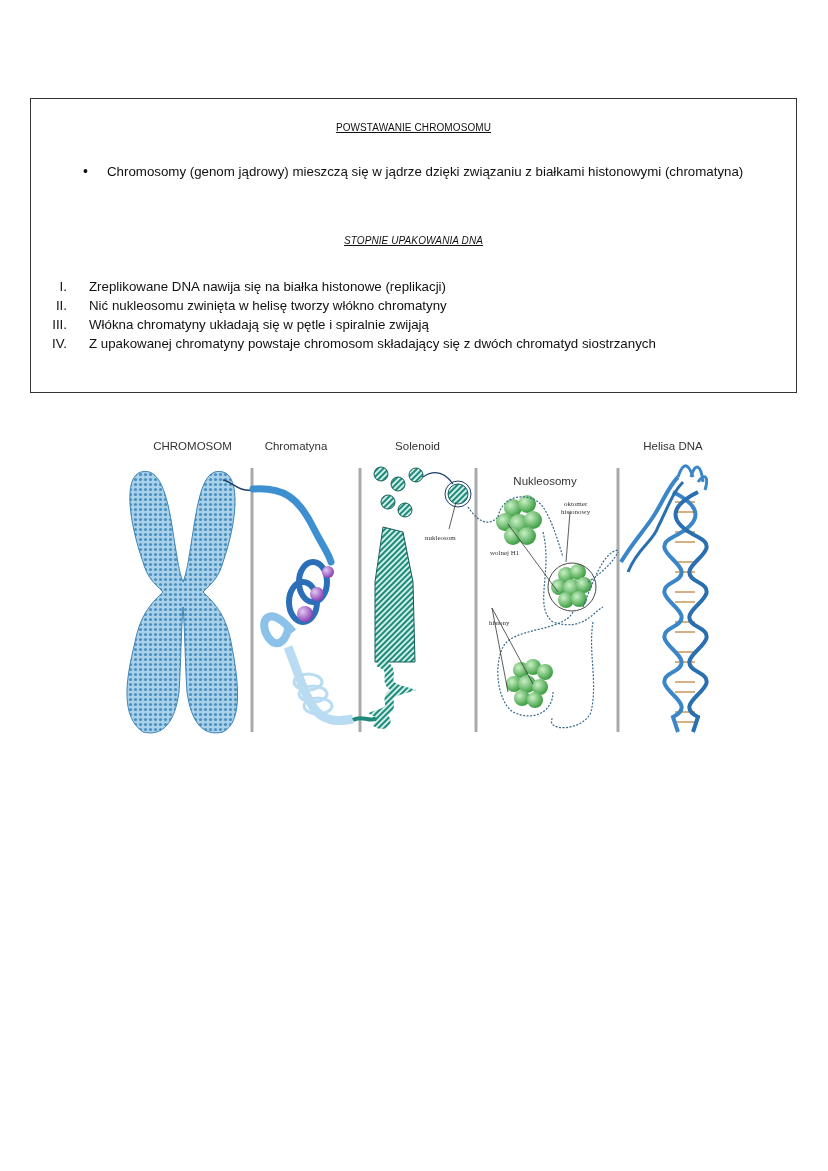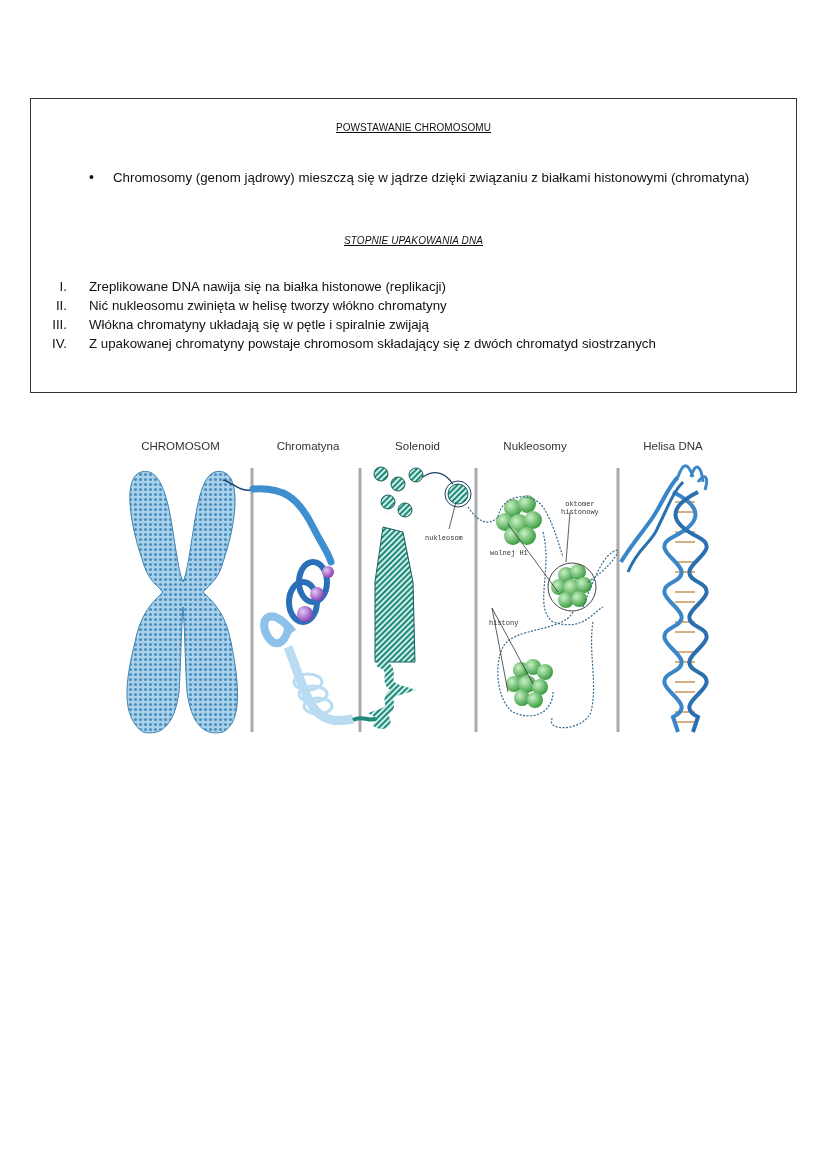--- a/index.html
+++ b/index.html
@@ -1,52 +1,52 @@
 <!DOCTYPE html>
 <html><head>
 <meta charset="utf-8">
 <style>
   html, body { margin: 0; padding: 0; background: #ffffff; }
   body { width: 828px; height: 1171px; position: relative; overflow: hidden; font-family: "Liberation Sans", sans-serif; color: #111; }
   .box { position: absolute; left: 30px; top: 98px; width: 767px; height: 295px; border: 1.3px solid #333; box-sizing: border-box; }
   .heading { position: absolute; left: 0; right: 0; text-align: center; font-size: 10px; text-decoration: underline; letter-spacing: 0.1px; }
   .h1 { top: 23px; }
   .h2 { top: 136px; font-style: italic; }
-  .bullets { position: absolute; left: 52px; top: 63px; margin: 6px; padding: 0; list-style: none; font-size: 13.3px; }
+  .bullets { position: absolute; left: 52px; top: 63px; margin: 0; padding: 0; list-style: none; font-size: 13.3px; }
   .bullets li { position: relative; padding-left: 24px; line-height: 19px; }
   .bullets li::before { content: "•"; position: absolute; left: 0; top: 0; font-size: 14px; }
   .steps { position: absolute; left: 0; top: 178px; margin: 0; padding: 0; list-style: none; font-size: 13.3px; }
   .steps li { position: relative; line-height: 19px; padding-left: 58px; }
   .steps .num { position: absolute; right: calc(100% - 36px); text-align: right; white-space: nowrap; }
   .figure { position: absolute; left: 113px; top: 432px; width: 617px; height: 306px; }
   .panel-title { position: absolute; top: 8px; font-size: 11.5px; color: #333; text-align: center; }
-  .lbl { position: absolute; font-size: 7px; color: #333; font-family: Liberation Mono, monospace; }
+  .lbl { position: absolute; font-size: 7px; color: #333; font-family: Liberation Serif, serif; }
 </style>
 </head>
 <body>
 
 <div class="box">
   <div class="heading h1">POWSTAWANIE CHROMOSOMU</div>
   <ul class="bullets">
     <li>Chromosomy (genom jądrowy) mieszczą się w jądrze dzięki związaniu z białkami histonowymi (chromatyna)</li>
   </ul>
   <div class="heading h2">STOPNIE UPAKOWANIA DNA</div>
   <ol class="steps">
     <li><span class="num">I.</span><span>Zreplikowane DNA nawija się na białka histonowe  (replikacji)</span></li>
     <li><span class="num">II.</span><span>Nić nukleosomu zwinięta w helisę tworzy włókno chromatyny</span></li>
     <li><span class="num">III.</span><span>Włókna chromatyny układają się w pętle i spiralnie zwijają</span></li>
     <li><span class="num">IV.</span><span>Z upakowanej chromatyny powstaje chromosom składający się z dwóch chromatyd siostrzanych</span></li>
   </ol>
 </div>
 
 <div class="figure">
-  <div class="panel-title" style="left:0;width:135px;">CHROMOSOM</div>
-  <div class="panel-title" style="left:140px;width:110px;">Chromatyna</div>
+  <div class="panel-title" style="left:12px;width:135px;">CHROMOSOM</div>
+  <div class="panel-title" style="left:128px;width:110px;">Chromatyna</div>
   <div class="panel-title" style="left:252px;width:105px;">Solenoid</div>
-  <div class="panel-title" style="left:352px;width:140px;">Nukleosomy</div>
+  <div class="panel-title" style="left:362px;width:140px;margin-top:35px;">Nukleosomy</div>
   <div class="panel-title" style="left:505px;width:110px;">Helisa DNA</div>
 
   <svg width="617" height="306" viewBox="0 0 617 306" style="position:absolute;left:0;top:0;">
     <defs>
       <pattern id="dots" width="5" height="5" patternUnits="userSpaceOnUse">
         <rect width="5" height="5" fill="#a9d2ea"></rect>
         <circle cx="2.5" cy="2.5" r="1.6" fill="#4a8fc0"></circle>
       </pattern>
       <pattern id="stripe" width="4" height="4" patternUnits="userSpaceOnUse" patternTransform="rotate(45)">
         <rect width="4" height="4" fill="#cfeee8"></rect>

